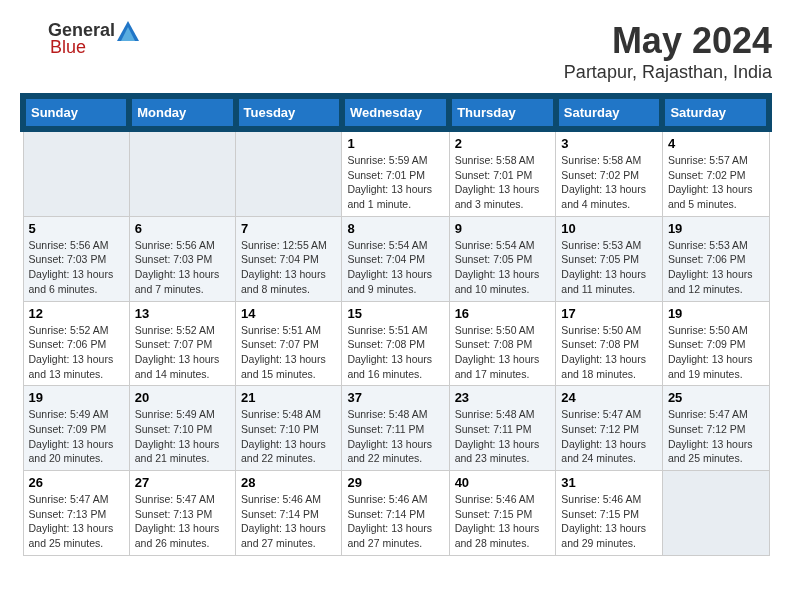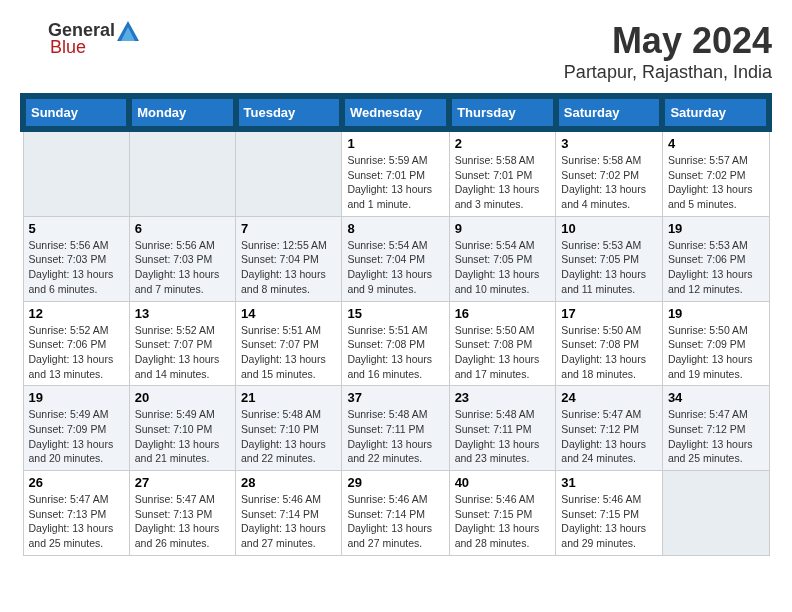--- a/index.html
+++ b/index.html
@@ -267,21 +267,21 @@
 Sunset: 7:11 PM
 Daylight: 13 hours and 23 minutes.</div>
         </td>
         <td>
           <span class="day-number">24</span>
           <div class="day-info" style="white-space: pre-line;">Sunrise: 5:47 AM
 Sunset: 7:12 PM
 Daylight: 13 hours and 24 minutes.</div>
         </td>
         <td>
-          <span class="day-number">34</span>
+          <span class="day-number">25</span>
           <div class="day-info" style="white-space: pre-line;">Sunrise: 5:47 AM
 Sunset: 7:12 PM
 Daylight: 13 hours and 25 minutes.</div>
         </td>
       </tr>
       <tr>
         <td>
           <span class="day-number">26</span>
           <div class="day-info" style="white-space: pre-line;">Sunrise: 5:47 AM
 Sunset: 7:13 PM

